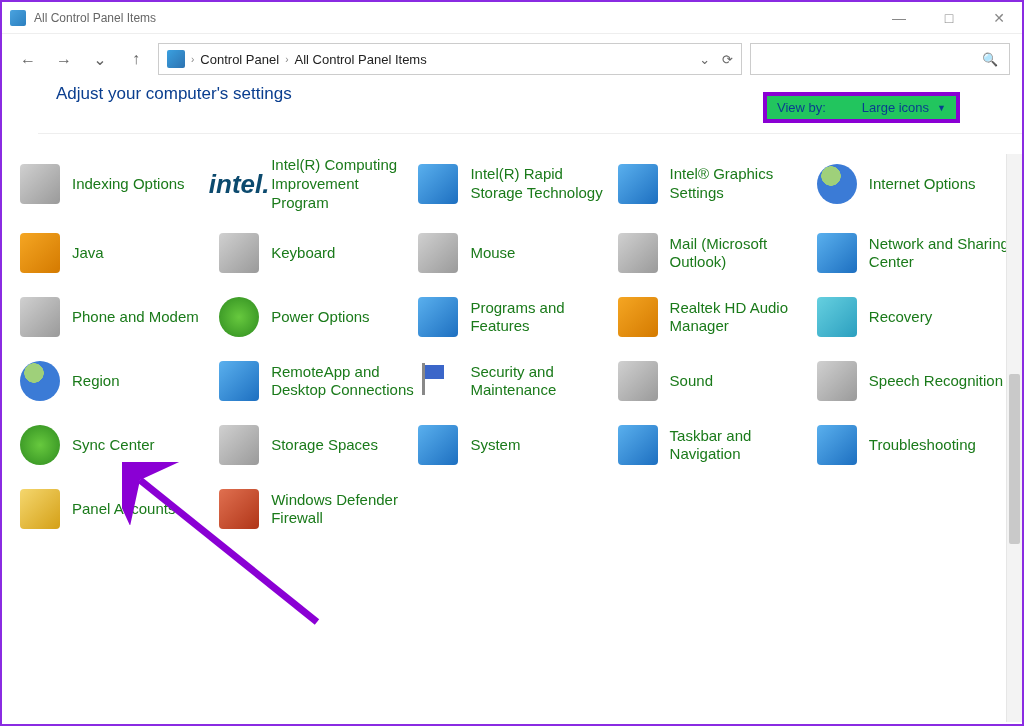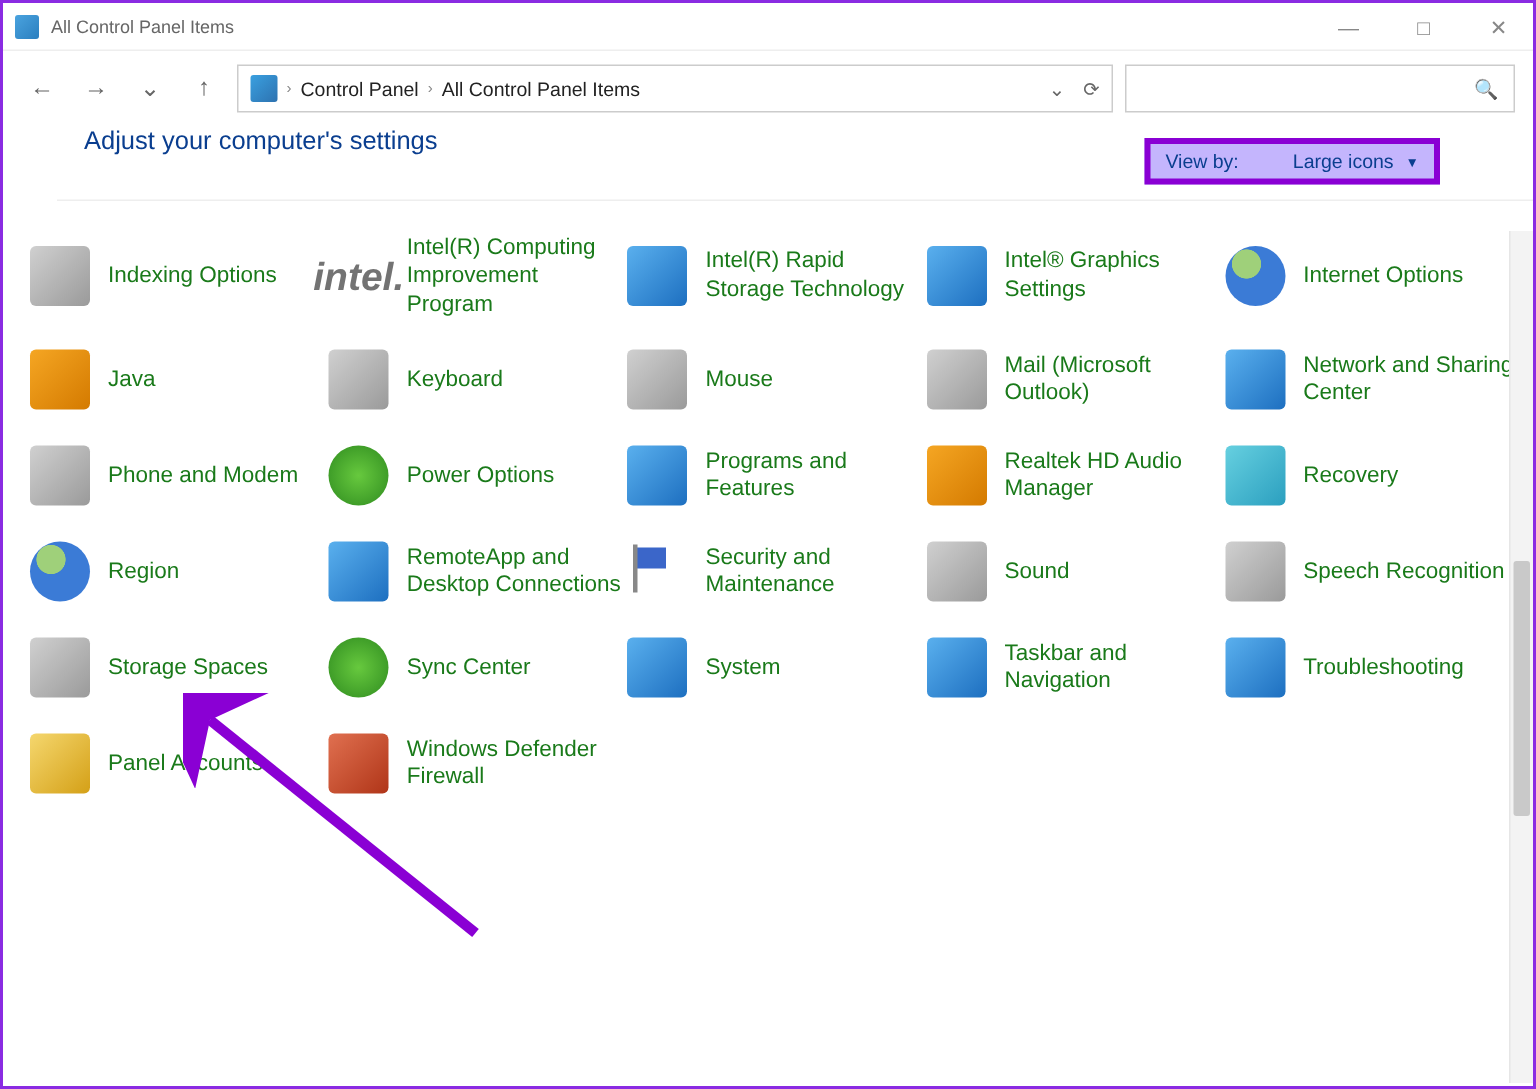--- a/index.html
+++ b/index.html
@@ -80,21 +80,21 @@
     color: #0a3e8f;
     font-size: 17px;
   }
   .viewby-box {
     position: absolute;
     right: 62px;
     top: 8px;
     border: 4px solid #8a00d4;
     padding: 4px 10px;
     display: flex; align-items: center; gap: 8px;
-    background: #c4b5fd;
+    background: #22c55e;
   }
   .viewby-box .vlabel { color: #0a3e8f; font-size: 13px; }
   .viewby-box .vval { color: #0a3e8f; font-size: 13px; padding-left: 28px; }
   .viewby-box .caret { color: #0a3e8f; font-size: 9px; }
 
   
   .content {
     position: absolute;
     top: 152px;
     bottom: 2px;
@@ -159,21 +159,21 @@
   }
 
   
   .ic-blue { background: linear-gradient(135deg,#5ab0ee,#1d6fc0); border-radius:4px; }
   .ic-green { background: radial-gradient(circle,#67c93e,#2e8b1f); border-radius:50%; }
   .ic-yellow { background: linear-gradient(135deg,#f5d76e,#d4a017); border-radius:4px; }
   .ic-gray { background: linear-gradient(135deg,#d0d0d0,#9a9a9a); border-radius:4px; }
   .ic-red { background: linear-gradient(135deg,#e07050,#b03518); border-radius:4px; }
   .ic-orange { background: linear-gradient(135deg,#f5a623,#d47a00); border-radius:4px; }
   .ic-cyan { background: linear-gradient(135deg,#66d0e0,#2b9fbf); border-radius:4px; }
-  .ic-intel { background:#fff; color:#737373; font-weight:bold; font-size:14px; font-style:italic; display:flex;align-items:center;justify-content:center; }
+  .ic-intel { background:#fff; color:#0c4a6e; font-weight:bold; font-size:14px; font-style:italic; display:flex;align-items:center;justify-content:center; }
   .ic-earth { background: radial-gradient(circle at 35% 30%, #9fd07a 0 25%, #3b7bd6 26% 100%); border-radius:50%; }
   .ic-flag { position:relative; }
   .ic-flag::before { content:""; position:absolute; left:6px; top:4px; width:20px; height:14px; background:#3b66c9; }
   .ic-flag::after { content:""; position:absolute; left:4px; top:2px; width:3px; height:32px; background:#888; }
 </style>
 </head>
 <body>
 
 <div class="titlebar">
   <div class="app-icon"></div>
@@ -291,26 +291,26 @@
       </div>
       <div class="item">
         <div class="icon ic-gray"></div>
         <div class="label">Sound</div>
       </div>
       <div class="item">
         <div class="icon ic-gray"></div>
         <div class="label">Speech Recognition</div>
       </div>
       <div class="item">
-        <div class="icon ic-gray"></div>
-        <div class="label">Storage Spaces</div>
-      </div>
-      <div class="item">
         <div class="icon ic-green"></div>
         <div class="label">Sync Center</div>
+      </div>
+      <div class="item">
+        <div class="icon ic-gray"></div>
+        <div class="label">Storage Spaces</div>
       </div>
       <div class="item">
         <div class="icon ic-blue"></div>
         <div class="label">System</div>
       </div>
       <div class="item">
         <div class="icon ic-blue"></div>
         <div class="label">Taskbar and Navigation</div>
       </div>
       <div class="item">

